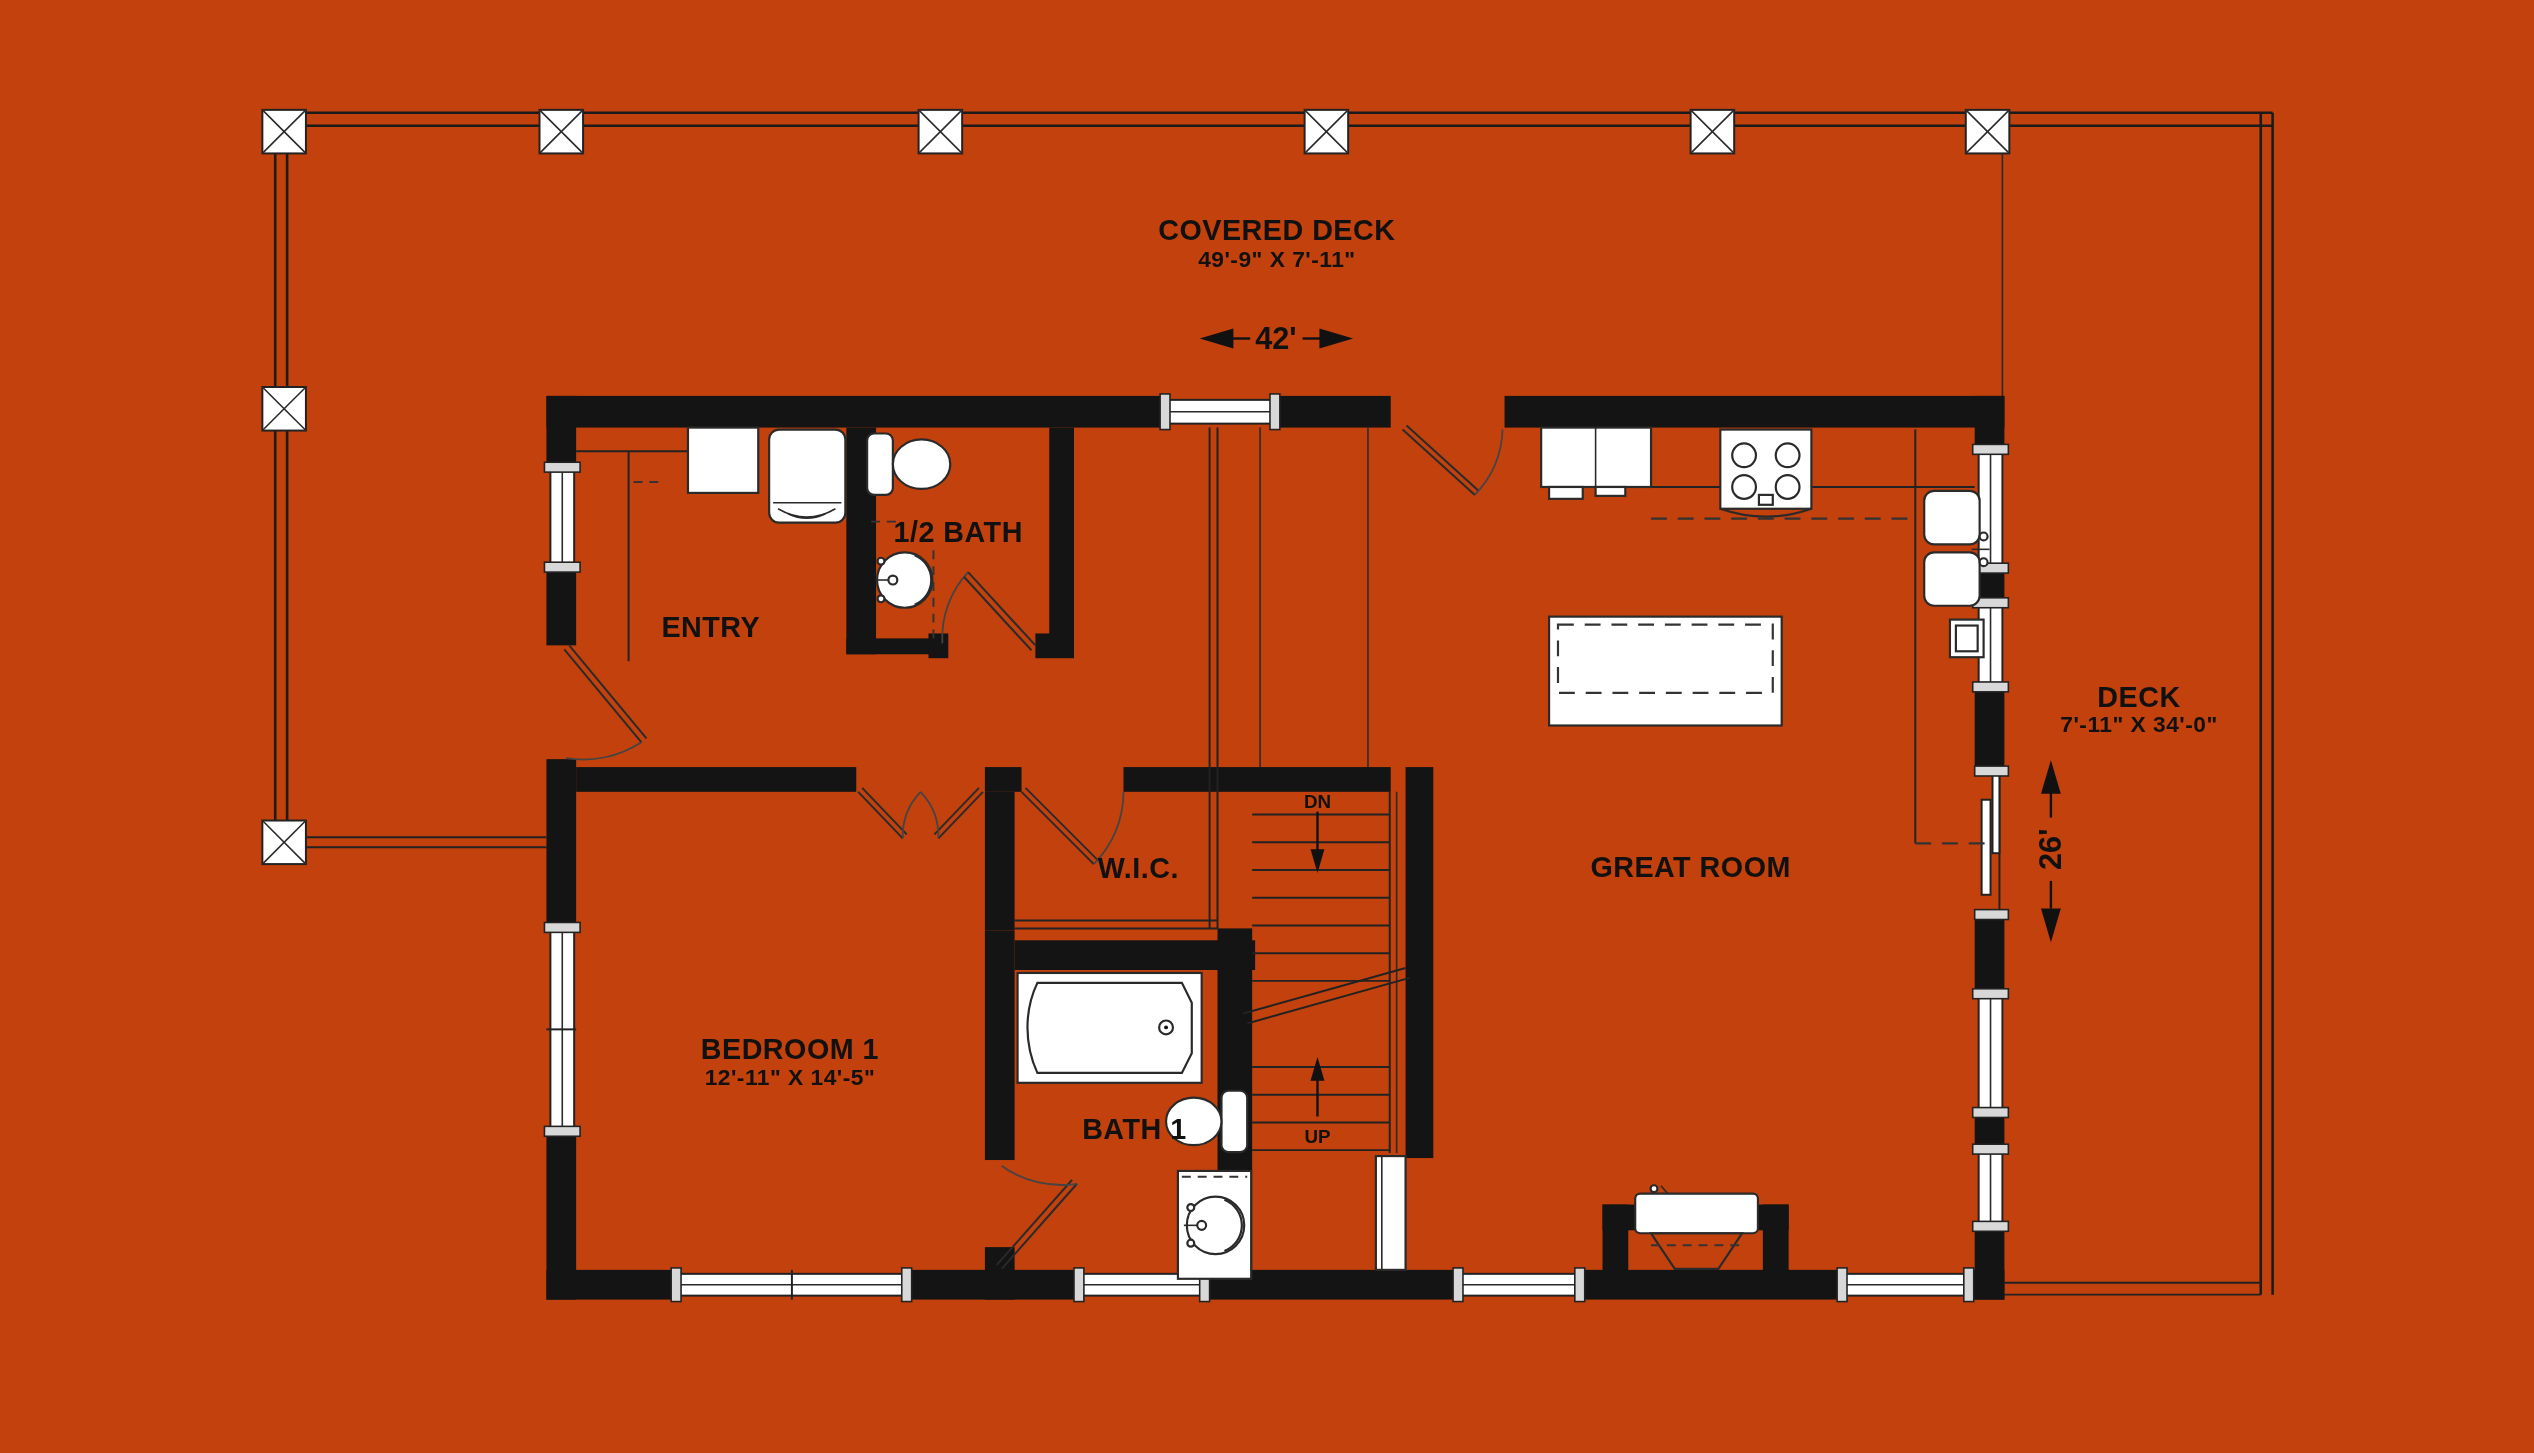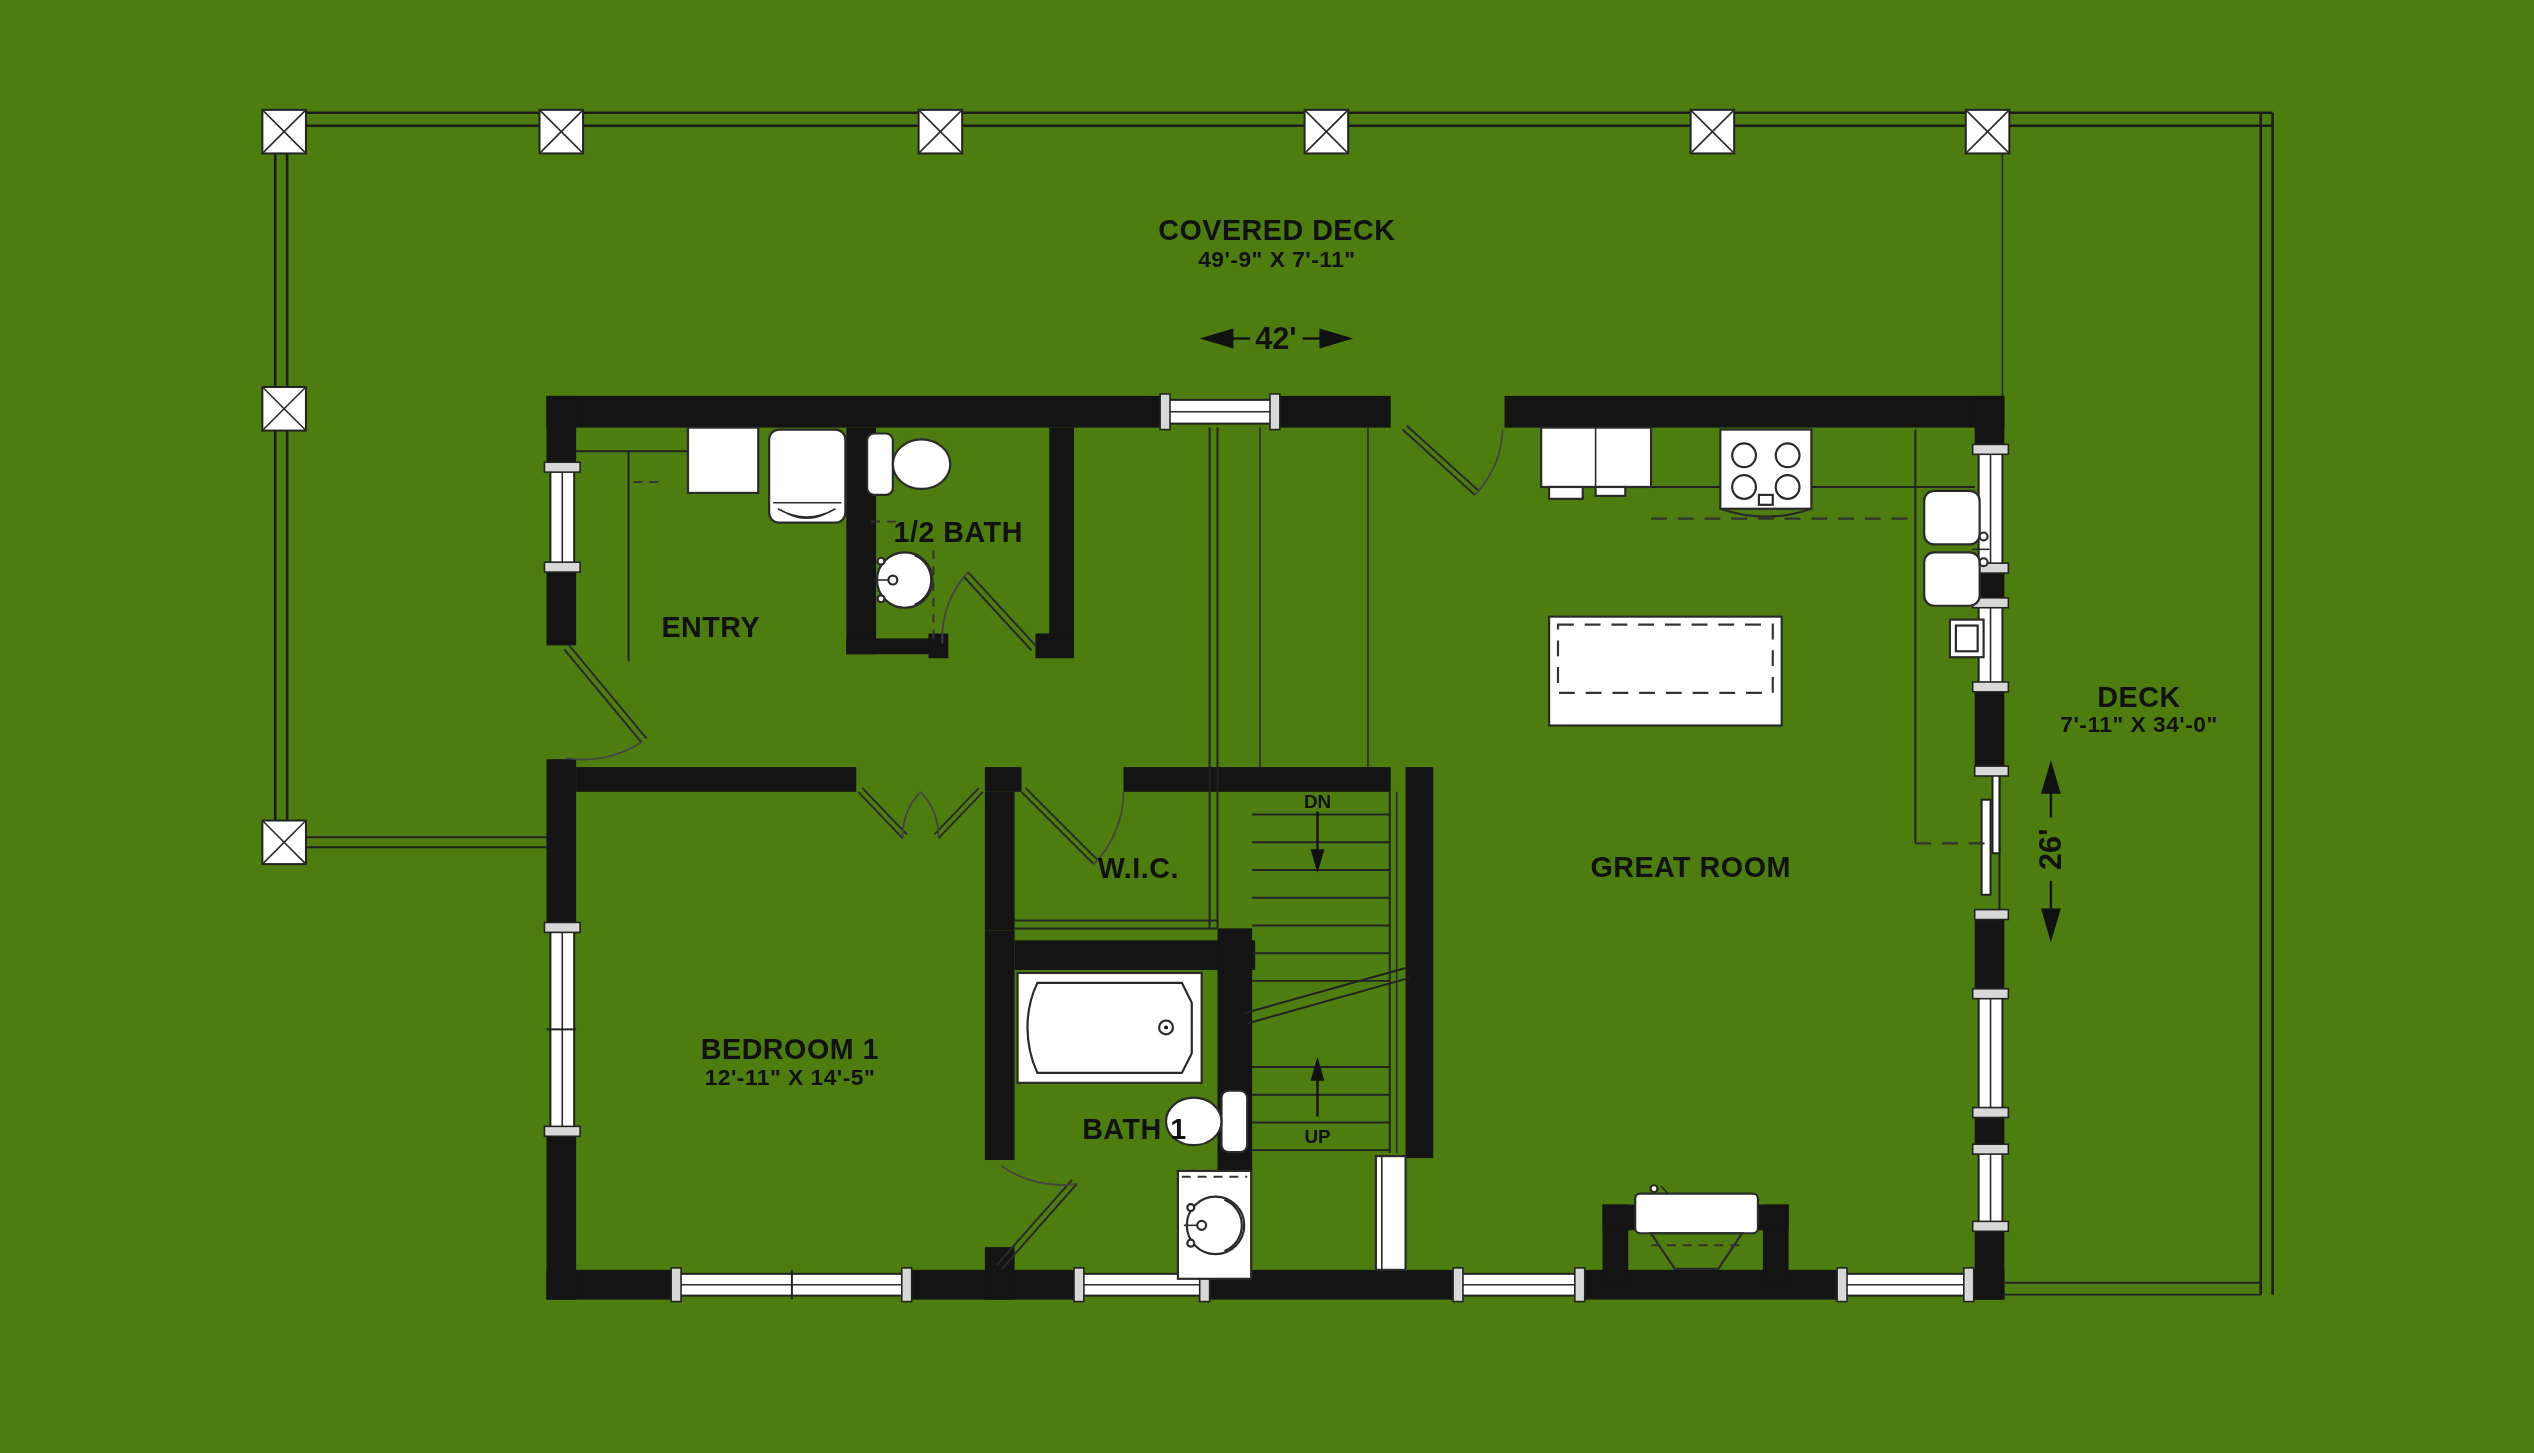--- a/index.html
+++ b/index.html
@@ -1,16 +1,16 @@
 <!DOCTYPE html>
 <html><head>
 <meta charset="utf-8">
 <style>
   html,body{margin:0;padding:0;background:#ffffff;}
-  .stage{position:relative;width:2534px;height:1453px;background:#4d7c0f;overflow:hidden;
+  .stage{position:relative;width:2534px;height:1453px;background:#c2410c;overflow:hidden;
          font-family:"Liberation Sans", sans-serif;}
   svg{display:block;width:100%;height:100%;}
   
   .wall{fill:#141414;stroke:none;}
   .thin{stroke:#222222;stroke-width:2;fill:none;}
   .thin15{stroke:#2a2a2a;stroke-width:1.6;fill:none;}
   .med{stroke:#1b1b1b;stroke-width:2.6;fill:none;}
   .fix{stroke:#2a2a2a;stroke-width:2.2;fill:#ffffff;}
   .fixnf{stroke:#2a2a2a;stroke-width:2.2;fill:none;}
   .dash{stroke:#333333;stroke-width:2.2;fill:none;stroke-dasharray:16 11;}

